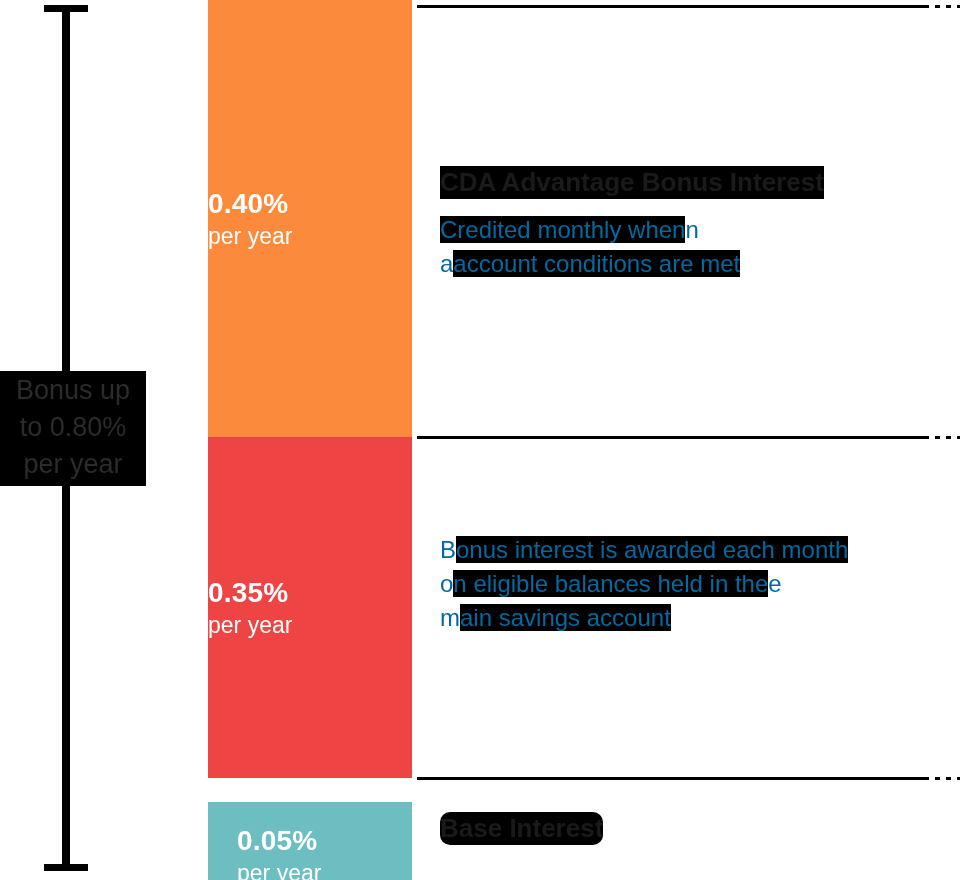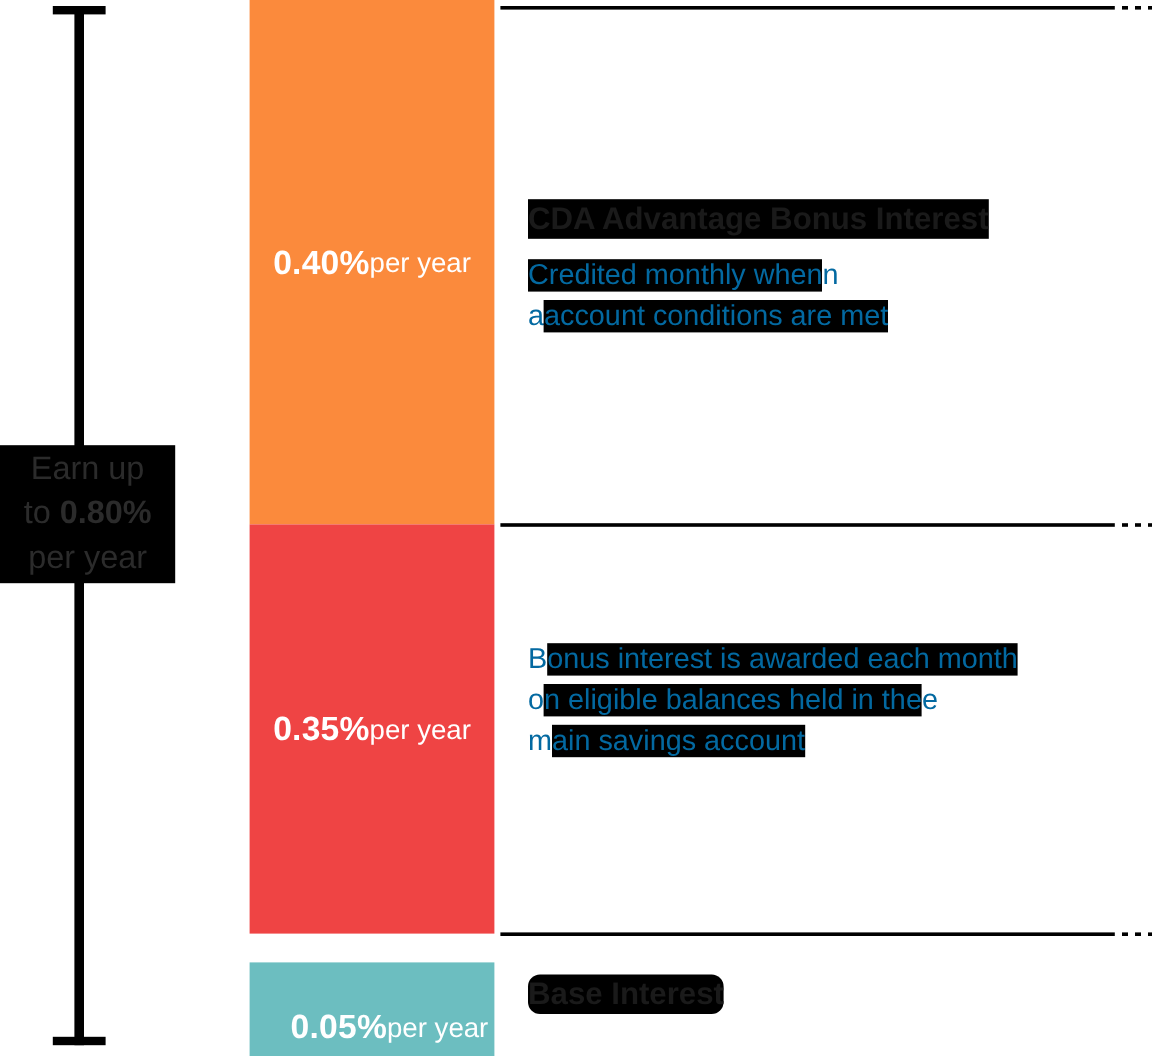--- a/index.html
+++ b/index.html
@@ -49,38 +49,38 @@
     top: 371px;
     width: 146px;
     text-align: center;
     color: #2b2b2b;
     font-size: 27px;
     line-height: 37px;
     background: #000000;
     padding: 1px 0 3px 0;
   }
   .summary-label .strong {
-    font-weight: bold;
+    font-weight: normal;
   }
 
   
   .bar-column {
     position: absolute;
     left: 208px;
     top: 0;
     width: 204px;
     height: 880px;
   }
   .bar {
     position: absolute;
     left: 0;
     width: 100%;
     display: flex;
-    flex-direction: row;
-    align-items: center;
+    flex-direction: column;
+    align-items: flex-start;
     justify-content: center;
     color: #ffffff;
     box-sizing: border-box;
   }
   .bar .rate {
     font-size: 28px;
     font-weight: bold;
     line-height: 34px;
     letter-spacing: 0.2px;
   }
@@ -156,21 +156,21 @@
 <body>
 
 <div id="stage">
 
   <div class="bracket">
     <div class="bracket-cap top"></div>
     <div class="bracket-cap bottom"></div>
   </div>
 
   <div class="summary-label">
-    <div>Earn up</div>
+    <div>Bonus up</div>
     <div><span>to </span><span class="strong">0.80%</span></div>
     <div>per year</div>
   </div>
 
   <div class="bar-column">
 
     <div class="bar bar-1" style="background:#FB8A3C">
       <div class="rate">0.40%</div>
       <div class="unit">per year</div>
     </div>

